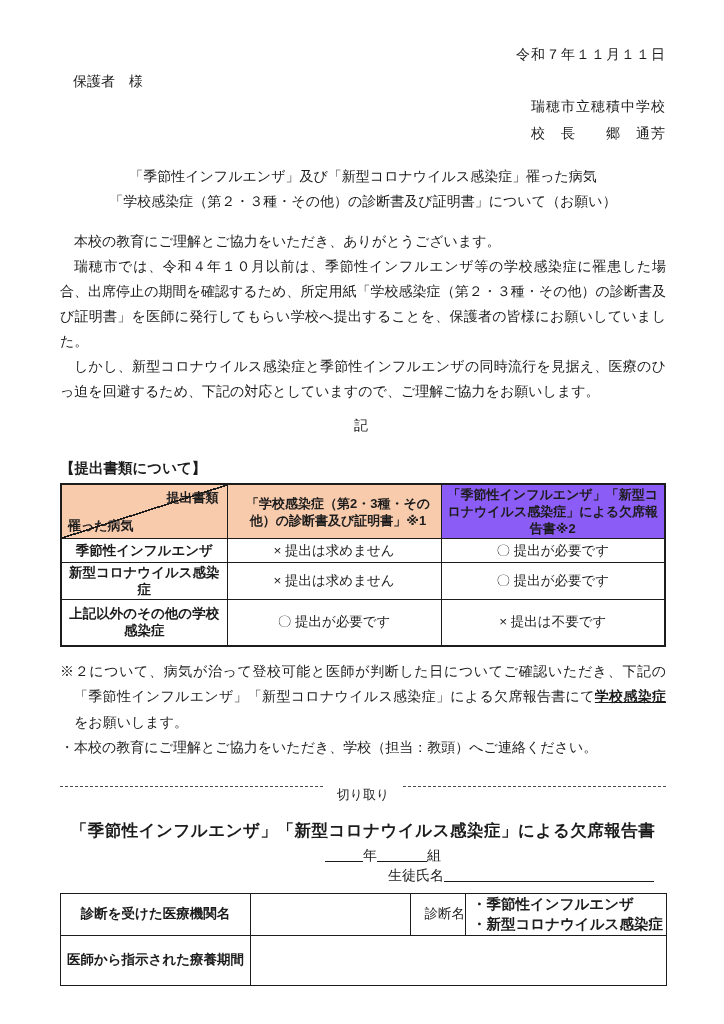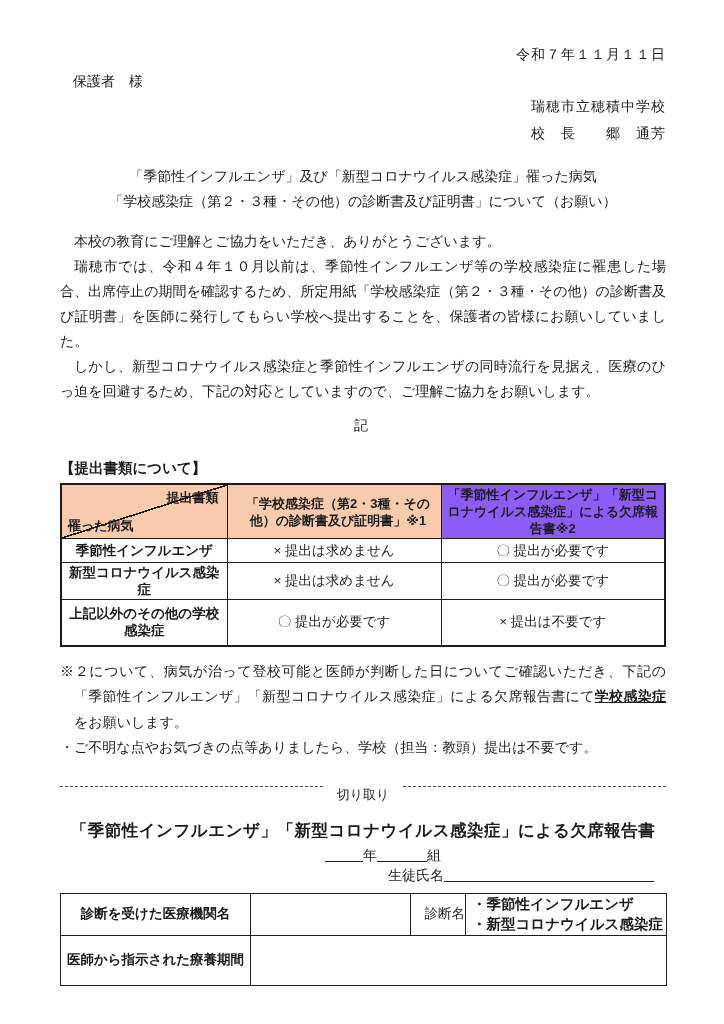--- a/index.html
+++ b/index.html
@@ -205,21 +205,21 @@
       <td class="mark-cell">× 提出は不要です</td>
     </tr>
   </tbody>
     </table>
 
   <div class="notes">
     <div class="note">
       <span>※２について、病気が治って登校可能と医師が判断した日についてご確認いただき、下記の「季節性インフルエンザ」「新型コロナウイルス感染症」による欠席報告書にて</span><span class="note-emph">学校感染症</span><span>をお願いします。</span>
     </div>
     <div class="note">
-      <span>・ご不明な点やお気づきの点等ありましたら、学校（担当：教頭）提出は不要です。</span><span class="note-emph"></span><span></span>
+      <span>・本校の教育にご理解とご協力をいただき、学校（担当：教頭）へご連絡ください。</span><span class="note-emph"></span><span></span>
     </div>
   </div>
 
   <div class="cut-line">
     <span class="cut-rule"></span>
     <span class="cut-label">切り取り</span>
     <span class="cut-rule"></span>
   </div>
 
   <div class="report-title">「季節性インフルエンザ」「新型コロナウイルス感染症」による欠席報告書</div>

